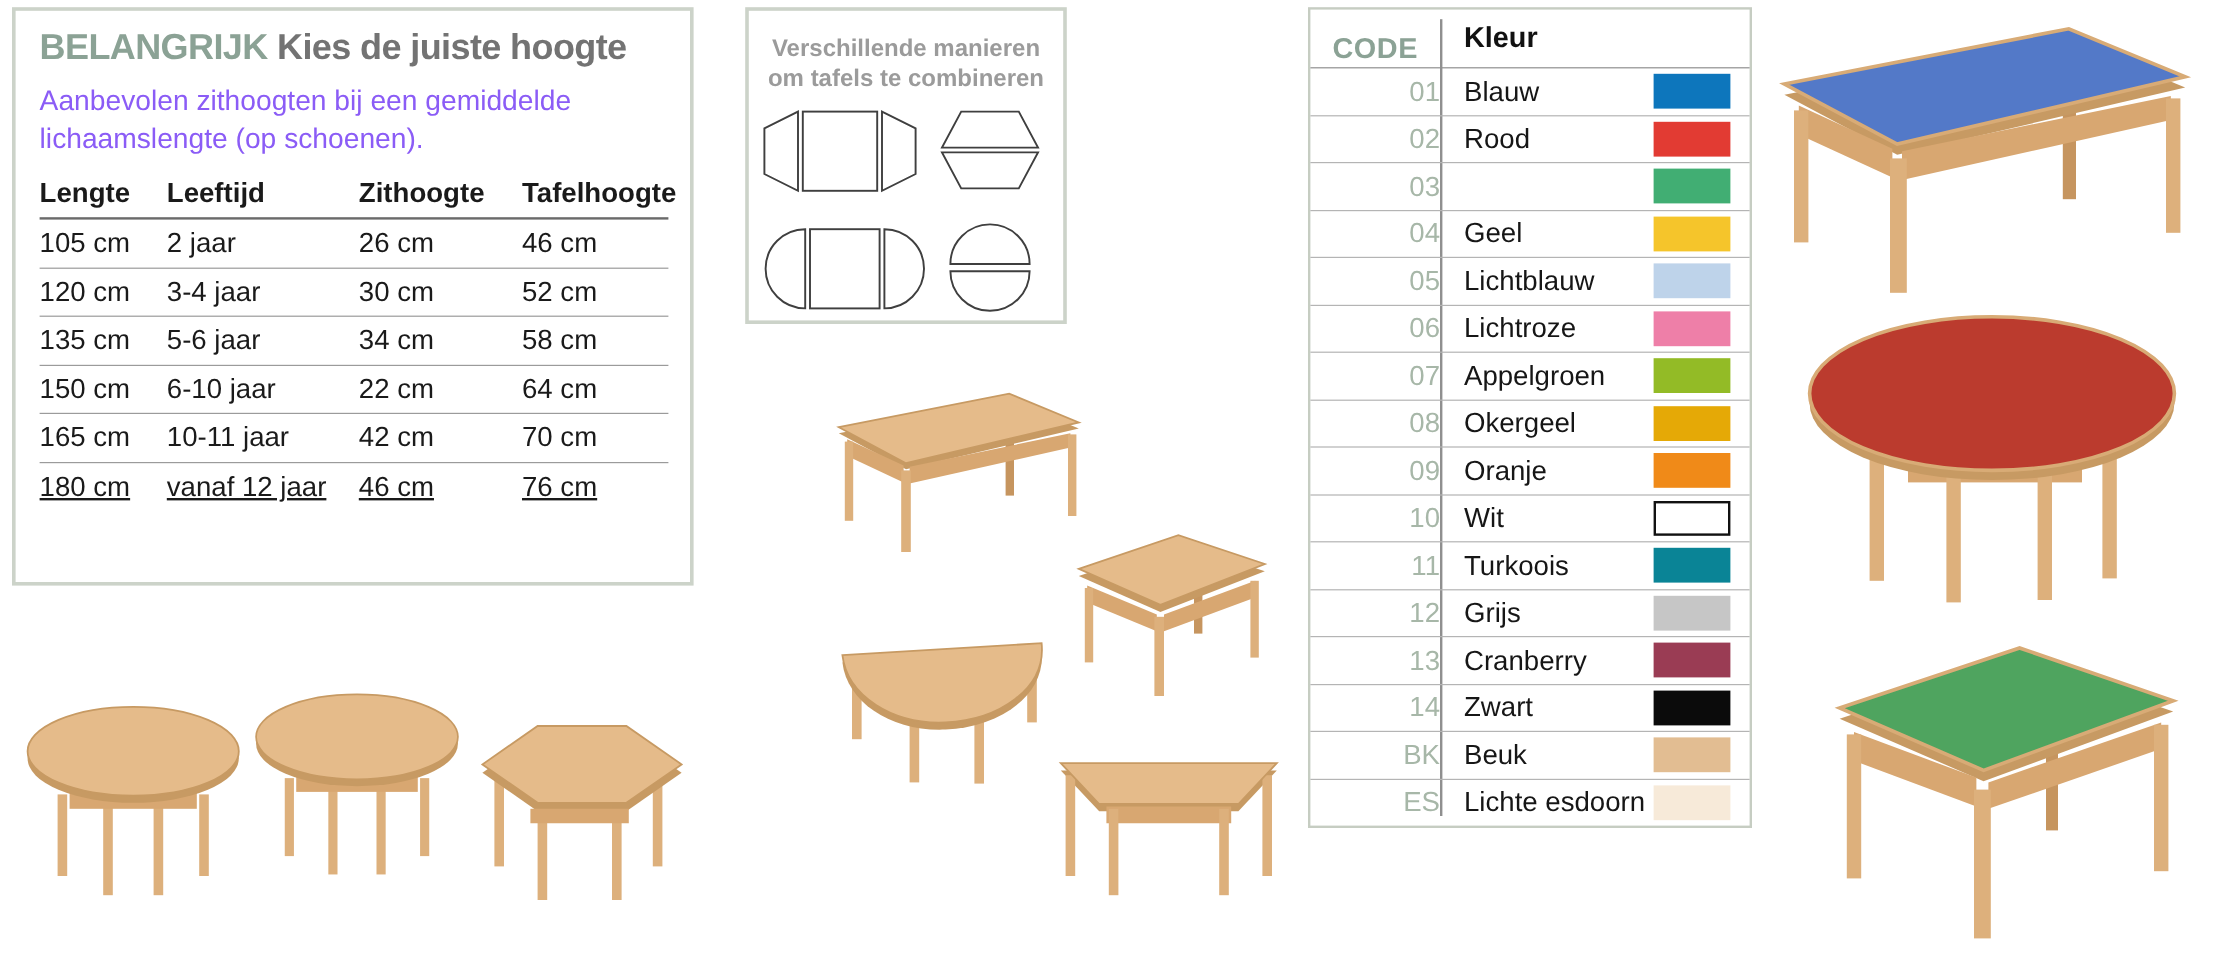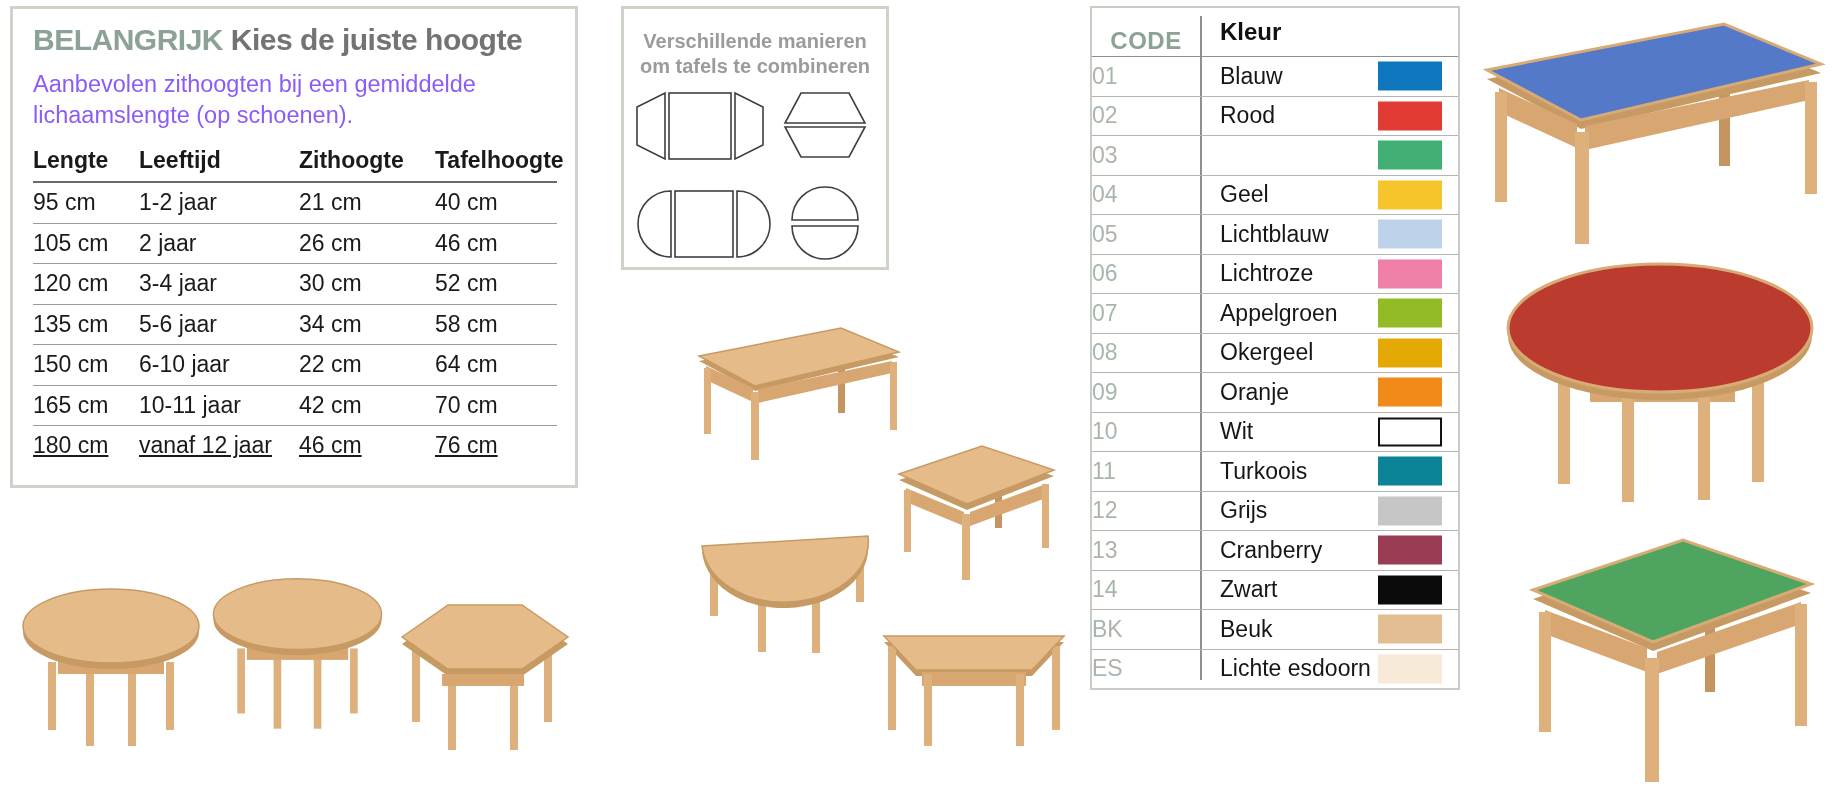--- a/index.html
+++ b/index.html
@@ -25,21 +25,21 @@
 
   
   .color-panel{position:absolute;left:1090px;top:6px;width:370px;height:684px;border:2px solid #c6cdc2;background:#fff;box-sizing:border-box;display:flex;flex-direction:column;}
   .v-divider{position:absolute;left:108px;top:8px;bottom:8px;width:1.5px;background:#8f8f8f;}
   .c-head{display:grid;grid-template-columns:108px 1fr;align-items:center;height:48px;border-bottom:1.5px solid #8f8f8f;flex:0 0 auto;}
   .c-head-code{font-weight:bold;font-size:24px;color:#8ba295;text-align:center;letter-spacing:0.5px;margin-top:17px;}
   .c-head-kleur{font-weight:bold;font-size:24px;color:#111;padding-left:20px;}
   .c-body{flex:1;display:flex;flex-direction:column;}
   .c-row{flex:1;display:grid;grid-template-columns:108px 1fr;align-items:center;position:relative;border-bottom:1px solid #b4b4b4;}
   .c-row:last-child{border-bottom:none;}
-  .c-code{font-size:23px;color:#a7b7a8;text-align:left;}
+  .c-code{font-size:23px;color:#a7b7a8;text-align:right;}
   .c-name{font-size:23px;color:#161616;padding-left:20px;}
   .swatch{position:absolute;right:16px;top:50%;transform:translateY(-50%);width:64px;height:29px;box-sizing:border-box;}
   .swatch.bordered{border:2px solid #111;}
   .swatch.wood{background-image:repeating-linear-gradient(100deg,rgba(255,255,255,.38) 0 5px,rgba(255,255,255,0) 5px 13px);}
 
   
   .photo{position:absolute;}
 </style>
 </head>
 <body>
@@ -52,26 +52,20 @@
   <p class="hp-sub">Aanbevolen zithoogten bij een gemiddelde lichaamslengte (op schoenen).</p>
   <div class="h-table">
     <div class="h-head">
       <div class="h-cell">Lengte</div>
       <div class="h-cell">Leeftijd</div>
       <div class="h-cell">Zithoogte</div>
       <div class="h-cell">Tafelhoogte</div>
     </div>
     <div>
         <div class="h-row">
-          <div class="h-cell">95 cm</div>
-          <div class="h-cell">1-2 jaar</div>
-          <div class="h-cell">21 cm</div>
-          <div class="h-cell">40 cm</div>
-        </div>
-        <div class="h-row">
           <div class="h-cell">105 cm</div>
           <div class="h-cell">2 jaar</div>
           <div class="h-cell">26 cm</div>
           <div class="h-cell">46 cm</div>
         </div>
         <div class="h-row">
           <div class="h-cell">120 cm</div>
           <div class="h-cell">3-4 jaar</div>
           <div class="h-cell">30 cm</div>
           <div class="h-cell">52 cm</div>

